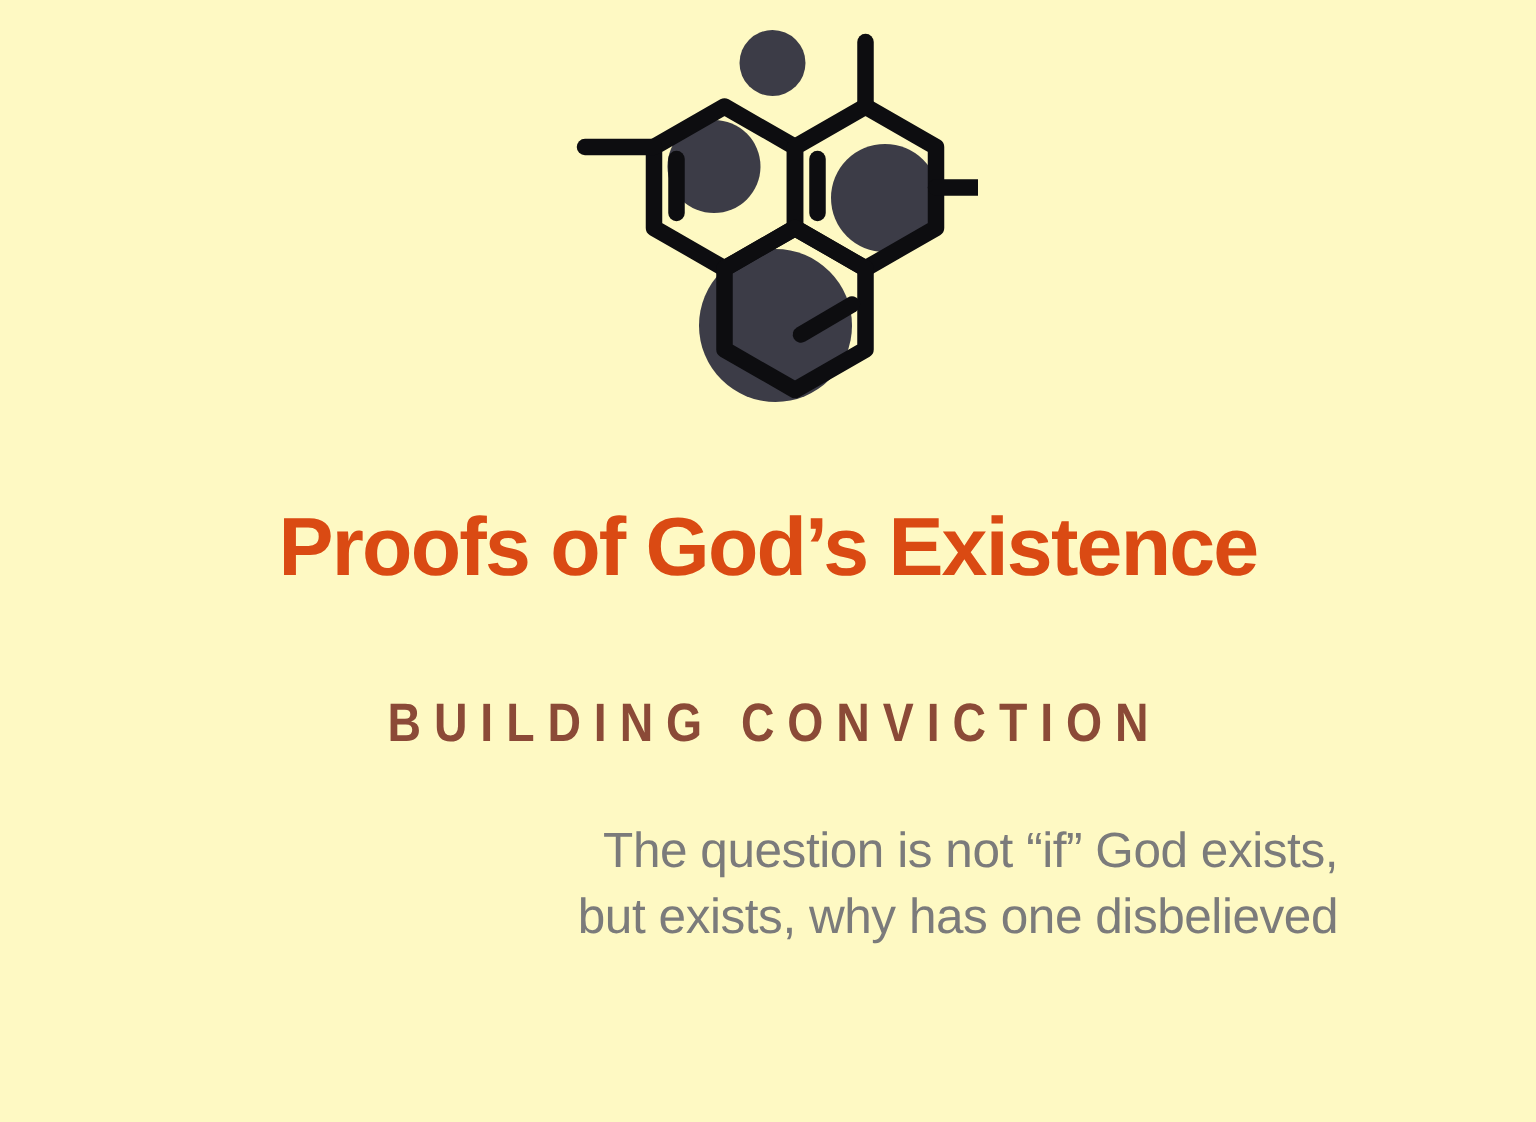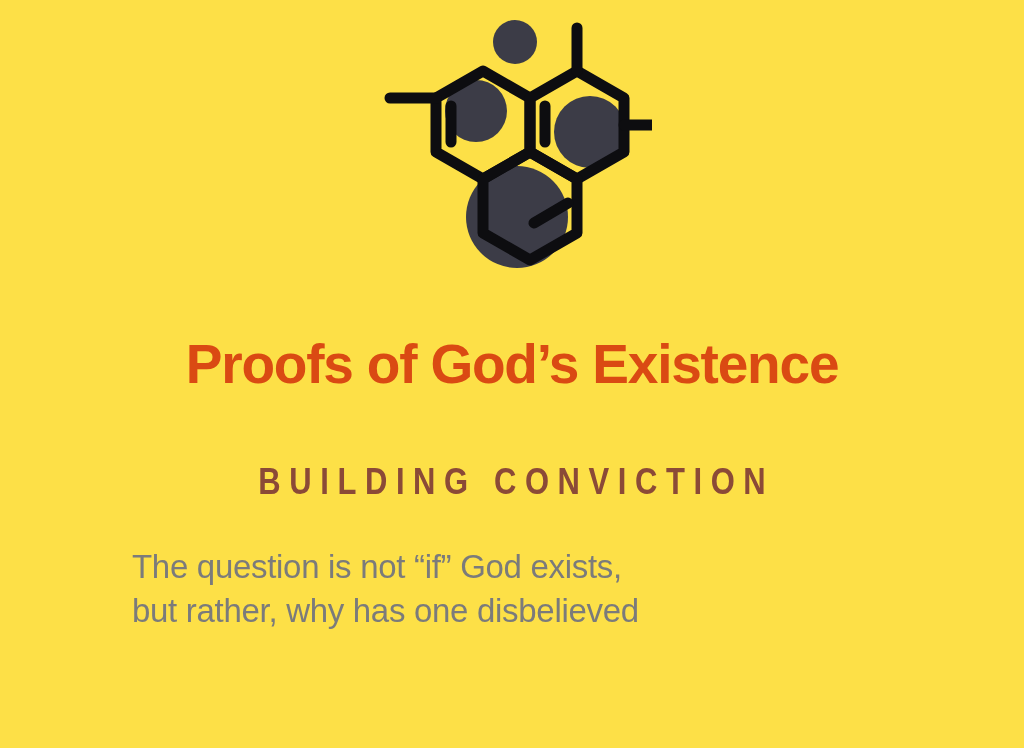--- a/index.html
+++ b/index.html
@@ -12,21 +12,21 @@
     height: 748px;
     background: #ffffff;
     font-family: "Liberation Sans", sans-serif;
     overflow: hidden;
   }
 
   .slide {
     position: relative;
     width: 1024px;
     height: 748px;
-    background: #fde047;
+    background: #fef9c3;
     display: flex;
     flex-direction: column;
     align-items: center;
   }
 
   
   .icon-wrap {
     margin-top: 14px;
     width: 300px;
     height: 280px;
@@ -75,21 +75,21 @@
   
   .body-copy {
     margin: 4px;
     padding: 0;
     font-family: "Liberation Sans", sans-serif;
     font-weight: normal;
     font-size: 33px;
     line-height: 1.32;
     letter-spacing: -0.3px;
     color: #7B7B7B;
-    text-align: left;
+    text-align: right;
     width: 760px;
     margin-top: 44px;
   }
   .body-copy .line {
     display: block;
   }
 </style>
 </head>
 <body>
 
@@ -125,16 +125,16 @@
       </g>
     </svg>
   </div>
 
   <h1 class="title">Proofs of God’s Existence</h1>
 
   <h2 class="subtitle">BUILDING CONVICTION</h2>
 
   <p class="body-copy">
     <span class="line">The question is not “if” God exists,</span>
-    <span class="line">but rather, why has one disbelieved</span>
+    <span class="line">but exists, why has one disbelieved</span>
   </p>
 
 </div>
 
 </body></html>

